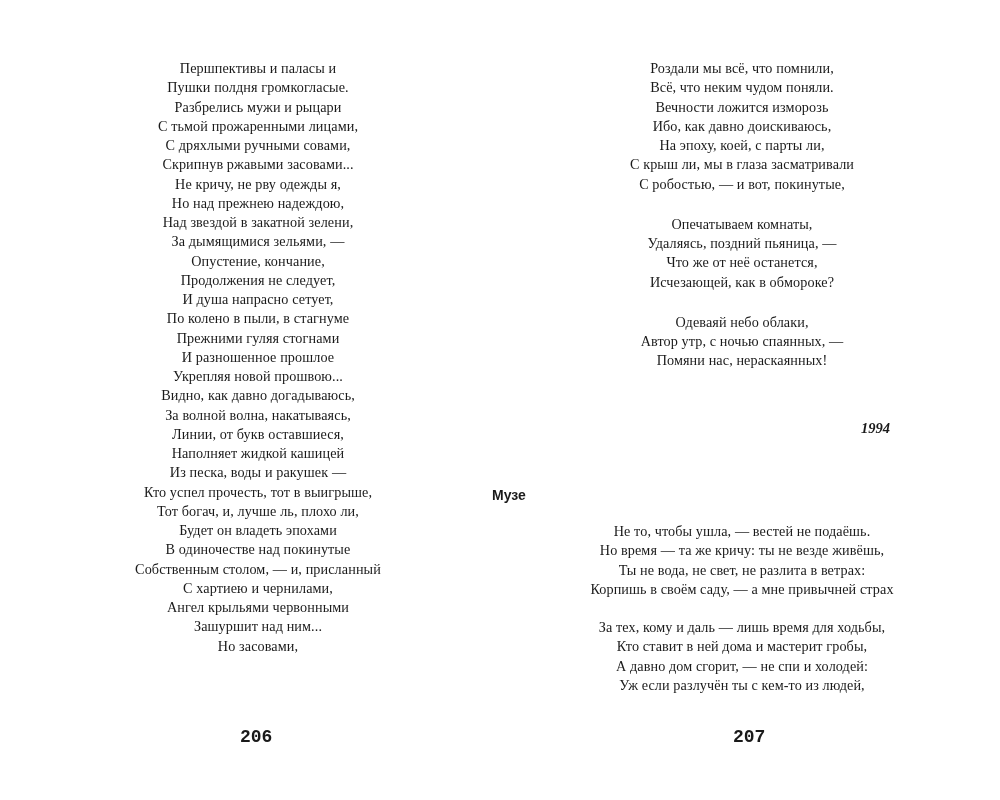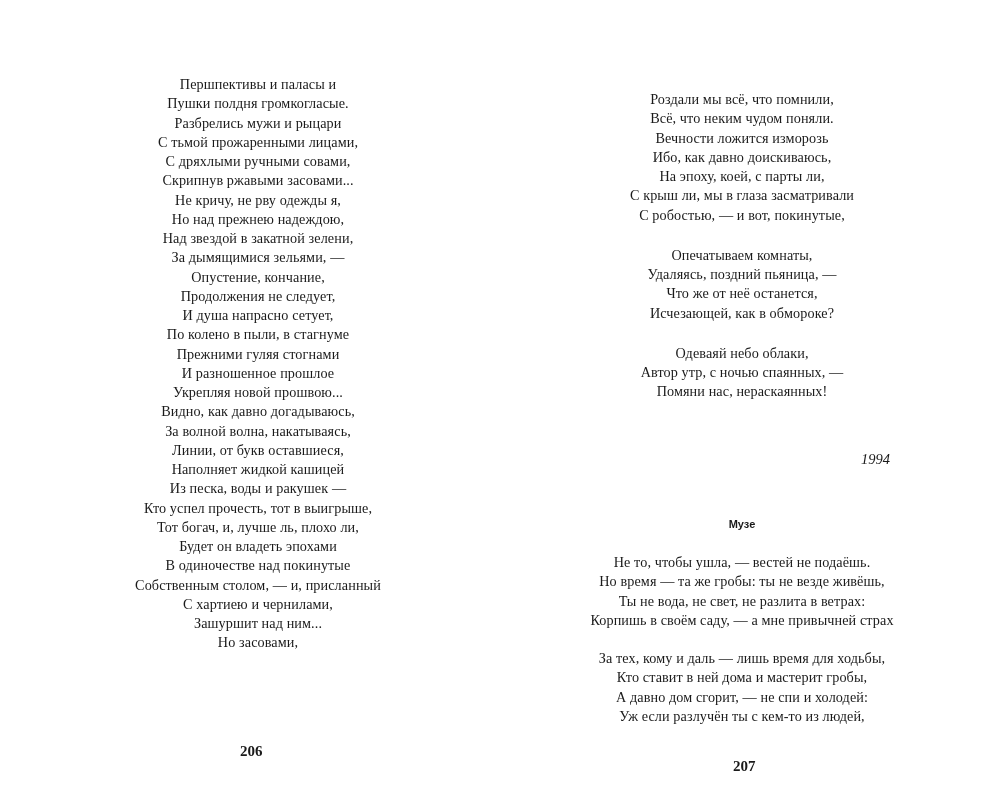--- a/index.html
+++ b/index.html
@@ -10,26 +10,26 @@
     body {
       width: 1000px;
       height: 800px;
       position: relative;
       overflow: hidden;
       color: #1a1a1a;
       font-family: "Liberation Serif", "DejaVu Serif", serif;
     }
     .page {
       position: absolute;
-      top: 16px;
+      top: 0;
       width: 500px;
       height: 701px;
     }
     .page-left { left: 0; }
-    .page-right { left: 500px; margin-top: 15px; }
+    .page-right { left: 500px; }
 
     .verse {
       position: absolute;
       left: 0;
       width: 100%;
       text-align: center;
       font-size: 14.2px;
       line-height: 19.25px;
       letter-spacing: 0.1px;
     }
@@ -46,39 +46,38 @@
     }
     .stanza-gap {
       display: block;
       height: 19px;
     }
     .date {
       position: absolute;
       right: 110px;
       top: 420px;
       font-style: italic;
-      font-weight: normal;
+      font-weight: bold;
       font-size: 14.5px;
     }
     .poem-title {
       position: absolute;
       top: 487px;
       left: -8px;
       width: 100%;
-      text-align: center;
       font-family: "Liberation Sans", "DejaVu Sans", sans-serif;
       font-weight: bold;
-      font-size: 11px;
+      font-size: 14px;
     }
     .page-number {
       position: absolute;
       top: 727px;
-      font-size: 15px;
+      font-size: 18px;
       font-weight: bold;
-      font-family: Liberation Serif, serif;
+      font-family: Liberation Mono, monospace;
     }
     .page-left .page-number { left: 240px; }
     .page-right .page-number { left: 233px; }
   </style>
 </head>
 <body>
 
 <div class="page page-left">
   <div class="verse">
     <span class="line">Першпективы и паласы и</span>
@@ -102,20 +101,21 @@
     <span class="line">За волной волна, накатываясь,</span>
     <span class="line">Линии, от букв оставшиеся,</span>
     <span class="line">Наполняет жидкой кашицей</span>
     <span class="line">Из песка, воды и ракушек —</span>
     <span class="line">Кто успел прочесть, тот в выигрыше,</span>
     <span class="line">Тот богач, и, лучше ль, плохо ли,</span>
     <span class="line">Будет он владеть эпохами</span>
     <span class="line">В одиночестве над покинутые</span>
     <span class="line">Собственным столом, — и, присланный</span>
     <span class="line">С хартиею и чернилами,</span>
+    <span class="line">Ангел крыльями червонными</span>
     <span class="line">Зашуршит над ним...</span>
     <span class="line">Но засовами,</span>
   </div>
   <div class="page-number">206</div>
 </div>
 
 <div class="page page-right">
   <div class="verse" style="top:59px;">
     <span class="line">Роздали мы всё, что помнили,</span>
     <span class="line">Всё, что неким чудом поняли.</span>
@@ -134,21 +134,21 @@
     <span class="line">Автор утр, с ночью спаянных, —</span>
     <span class="line">Помяни нас, нераскаянных!</span>
   </div>
 
   <div class="date">1994</div>
 
   <div class="poem-title">Музе</div>
 
   <div class="verse" style="top:522px;">
     <span class="line">Не то, чтобы ушла, — вестей не подаёшь.</span>
-    <span class="line">Но время — та же гробы: ты не везде живёшь,</span>
+    <span class="line">Но время — та же кричу: ты не везде живёшь,</span>
     <span class="line">Ты не вода, не свет, не разлита в ветрах:</span>
     <span class="line">Корпишь в своём саду, — а мне привычней страх</span>
     <span class="stanza-gap" style="height:19px;"></span>
     <span class="line">За тех, кому и даль — лишь время для ходьбы,</span>
     <span class="line">Кто ставит в ней дома и мастерит гробы,</span>
     <span class="line">А давно дом сгорит, — не спи и холодей:</span>
     <span class="line">Уж если разлучён ты с кем-то из людей,</span>
   </div>
 
   <div class="page-number">207</div>

